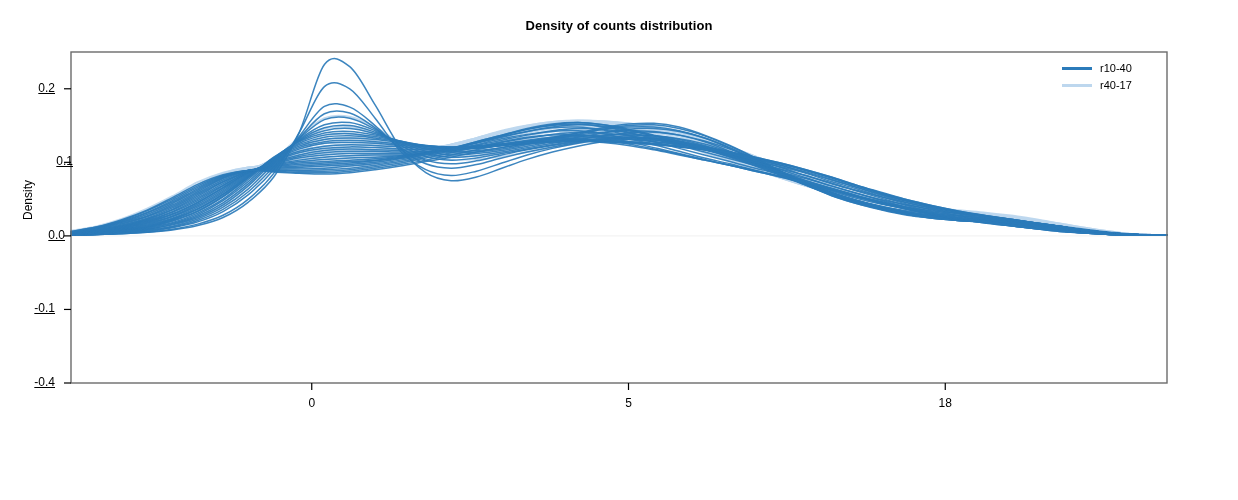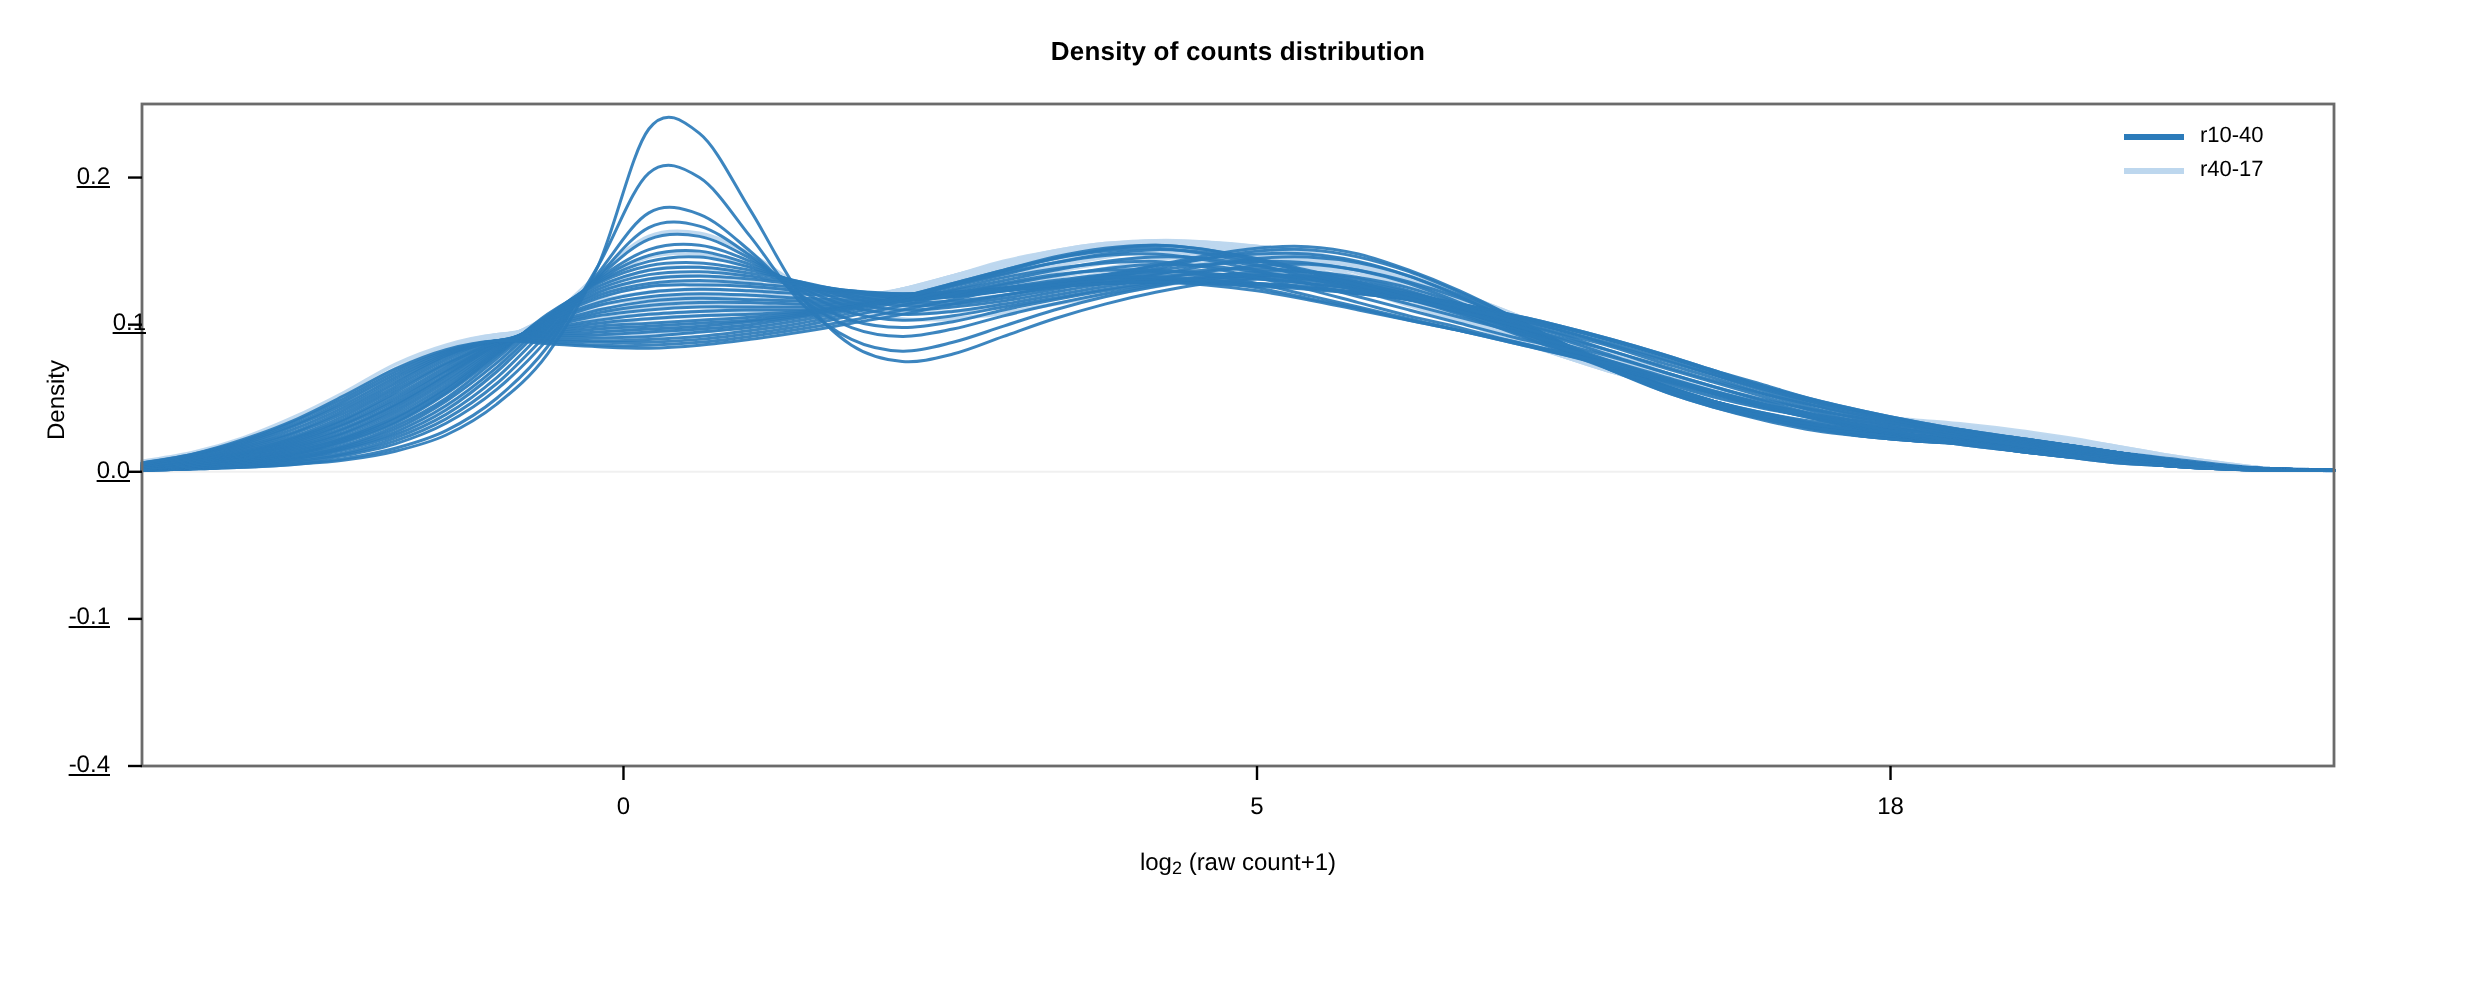--- a/index.html
+++ b/index.html
@@ -157,21 +157,20 @@
         <line x1="64" x2="71" y1="162.33333333333331" y2="162.33333333333331" stroke="#000" stroke-width="1.2"></line>
         <line x1="64" x2="71" y1="88.77777777777777" y2="88.77777777777777" stroke="#000" stroke-width="1.2"></line>
         <line y1="383" y2="390" x1="311.73988439306356" x2="311.73988439306356" stroke="#000" stroke-width="1.2"></line>
         <line y1="383" y2="390" x1="628.5028901734104" x2="628.5028901734104" stroke="#000" stroke-width="1.2"></line>
         <line y1="383" y2="390" x1="945.2658959537573" x2="945.2658959537573" stroke="#000" stroke-width="1.2"></line>
       </g>
   </svg>
 
   <div class="axis-label-y">Density</div>
 
-  <div class="axis-label-x"><span>log</span><sub>2</sub><span> (raw count+1)</span></div>
 
   <div id="ytick-labels">
       <div class="tick-label-y" style="left: 15px; top: 375px;">-0.4</div>
       <div class="tick-label-y" style="left: 15px; top: 301.444px;">-0.1</div>
       <div class="tick-label-y" style="left: 25px; top: 227.889px;">0.0</div>
       <div class="tick-label-y" style="left: 33px; top: 154.333px;">0.1</div>
       <div class="tick-label-y" style="left: 15px; top: 80.7778px;">0.2</div>
     </div>
   <div id="xtick-labels">
       <div class="tick-label-x" style="left: 291.74px; top: 396px;">0</div>

